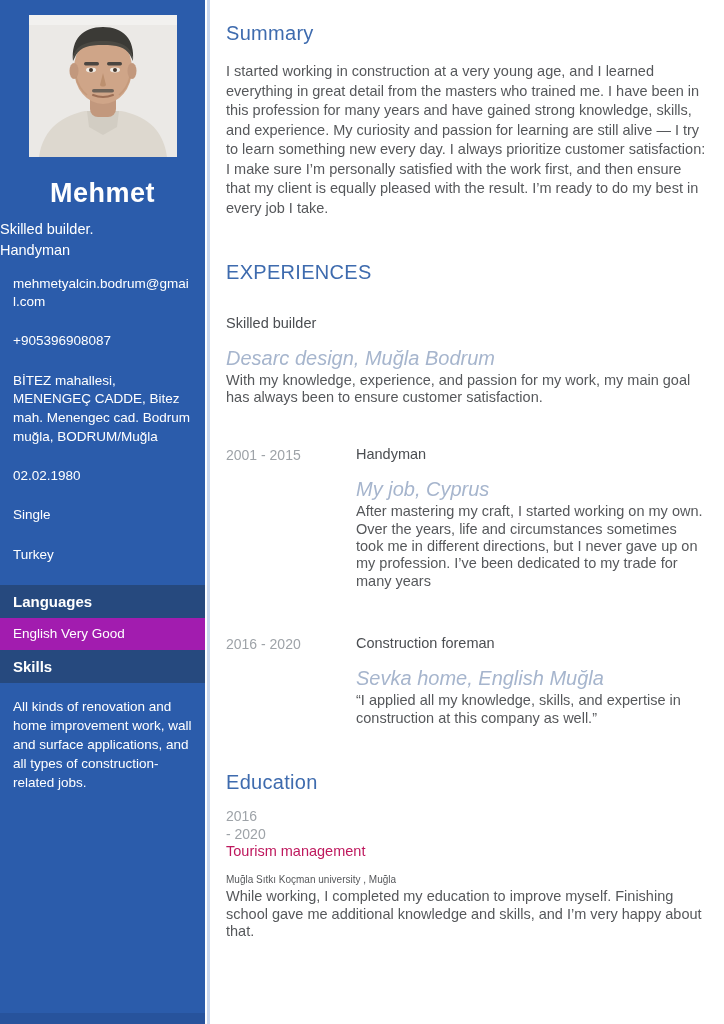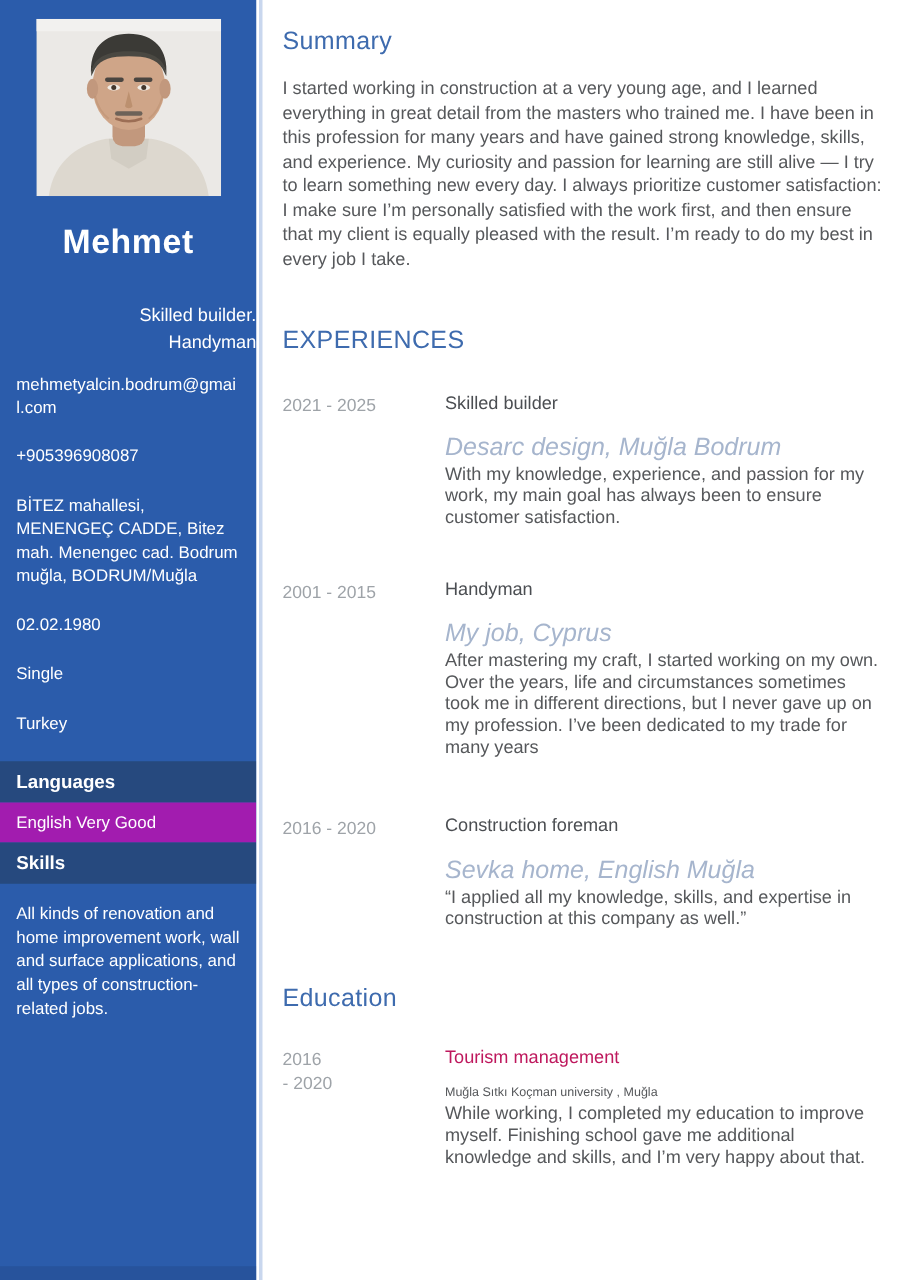--- a/index.html
+++ b/index.html
@@ -30,22 +30,22 @@
   }
   .photo-frame svg { display: block; }
   .side-name {
     margin-top: 21px;
     text-align: center;
     font-size: 27px;
     font-weight: 600;
     letter-spacing: .5px;
   }
   .side-title {
-    margin-top: 34px;
-    text-align: right;
+    margin-top: 10px;
+    text-align: left;
     font-size: 14.5px;
     line-height: 1.45;
     white-space: pre-line;
   }
   .contact { padding: 14px 13px 0 13px; font-size: 13.5px; line-height: 1.35; }
   .contact-item { margin-bottom: 21px; }
   .contact-item.email { word-break: break-all; }
   .contact-item.address { line-height: 1.38; }
 
   .side-band {
@@ -103,21 +103,21 @@
   .entry-body { flex: 1; }
   .entry-title { color: #4b4e52; font-size: 14.5px; }
   .entry-title.bold { font-weight: normal; color: #be185d; }
   .entry-company { color: #a6b5cd; font-size: 20px; margin-top: 15px; font-style: italic; }
   .entry-school { color: #56585b; font-size: 10px; margin-top: 15px; }
   .entry-desc { color: #56585b; font-size: 14.5px; line-height: 1.2; margin-top: 2px; }
   .entry-desc, .entry-company, .entry-school { line-height: 1.2; }
   .education-heading { margin-top: 44px; }
   .exp-entry-2 { margin-top: 40px; }
   .exp-entry-3 { margin-top: 45px; }
-  .edu-entry { margin-top: 27px; }
+  .edu-entry { margin-top: 13px; flex-direction: column; }
 </style>
 </head>
 <body>
 
 <div class="page">
 
   <aside class="sidebar">
 
     <div class="photo-frame">
       <svg width="148" height="142" viewBox="0 0 148 142" xmlns="http://www.w3.org/2000/svg">
@@ -180,21 +180,20 @@
   <div class="side-divider"></div>
 
   <main class="main">
 
     <h2 class="section-heading summary-heading">Summary</h2>
     <p class="summary-text">I started working in construction at a very young age, and I learned everything in great detail from the masters who trained me. I have been in this profession for many years and have gained strong knowledge, skills, and experience. My curiosity and passion for learning are still alive — I try to learn something new every day. I always prioritize customer satisfaction: I make sure I’m personally satisfied with the work first, and then ensure that my client is equally pleased with the result. I’m ready to do my best in every job I take.</p>
 
     <h2 class="section-heading experiences-heading">EXPERIENCES</h2>
 
     <div class="entry">
-      <div class="entry-date">2021 - 2025</div>
       <div class="entry-body">
         <div class="entry-title">Skilled builder</div>
         <div class="entry-company">Desarc design, Muğla Bodrum</div>
         <div class="entry-desc">With my knowledge, experience, and passion for my work, my main goal has always been to ensure customer satisfaction.</div>
       </div>
     </div>
 
     <div class="entry exp-entry-2">
       <div class="entry-date">2001 - 2015</div>
       <div class="entry-body">

